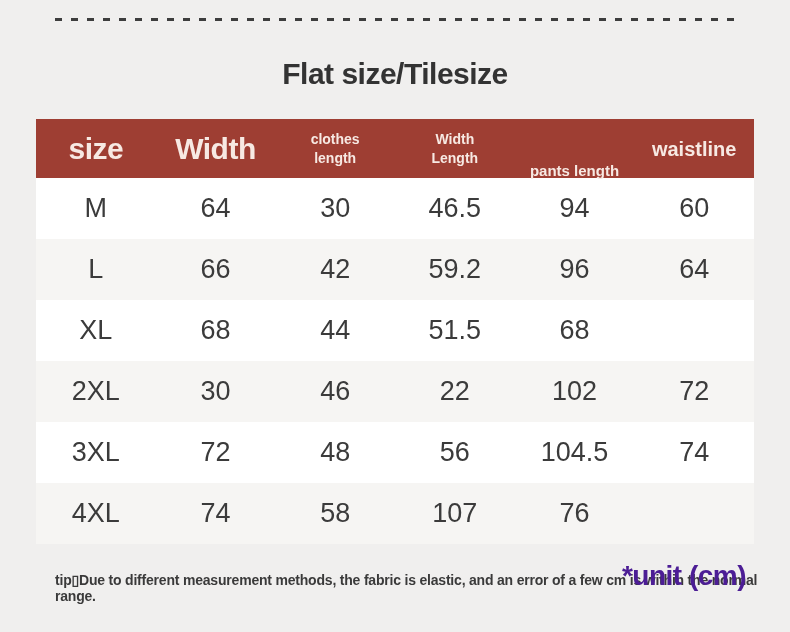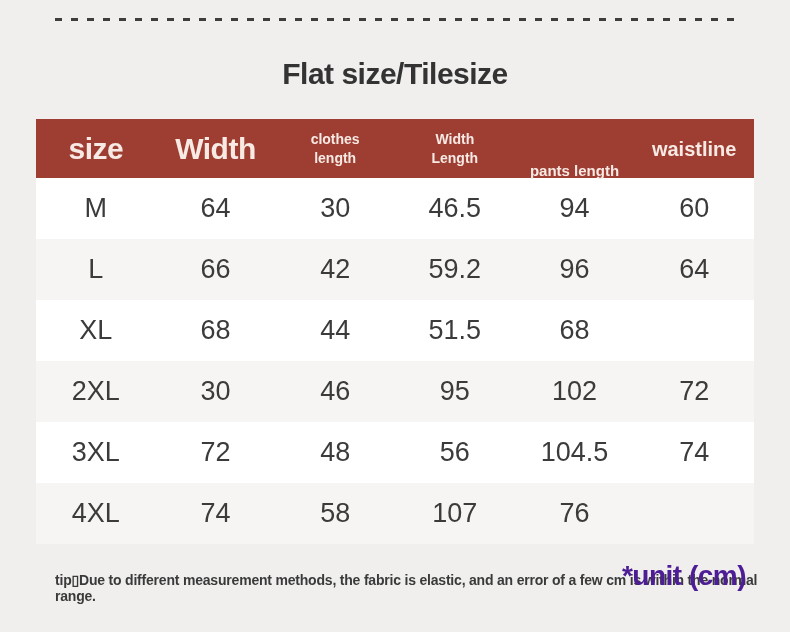--- a/index.html
+++ b/index.html
@@ -119,21 +119,21 @@
       <div>XL</div>
       <div>68</div>
       <div>44</div>
       <div>51.5</div>
       <div>68</div>
     </div>
     <div class="table-row">
       <div>2XL</div>
       <div>30</div>
       <div>46</div>
-      <div>95</div>
+      <div>22</div>
       <div>102</div>
       <div>72</div>
     </div>
     <div class="table-row">
       <div>3XL</div>
       <div>72</div>
       <div>48</div>
       <div>56</div>
       <div>104.5</div>
       <div>74</div>

